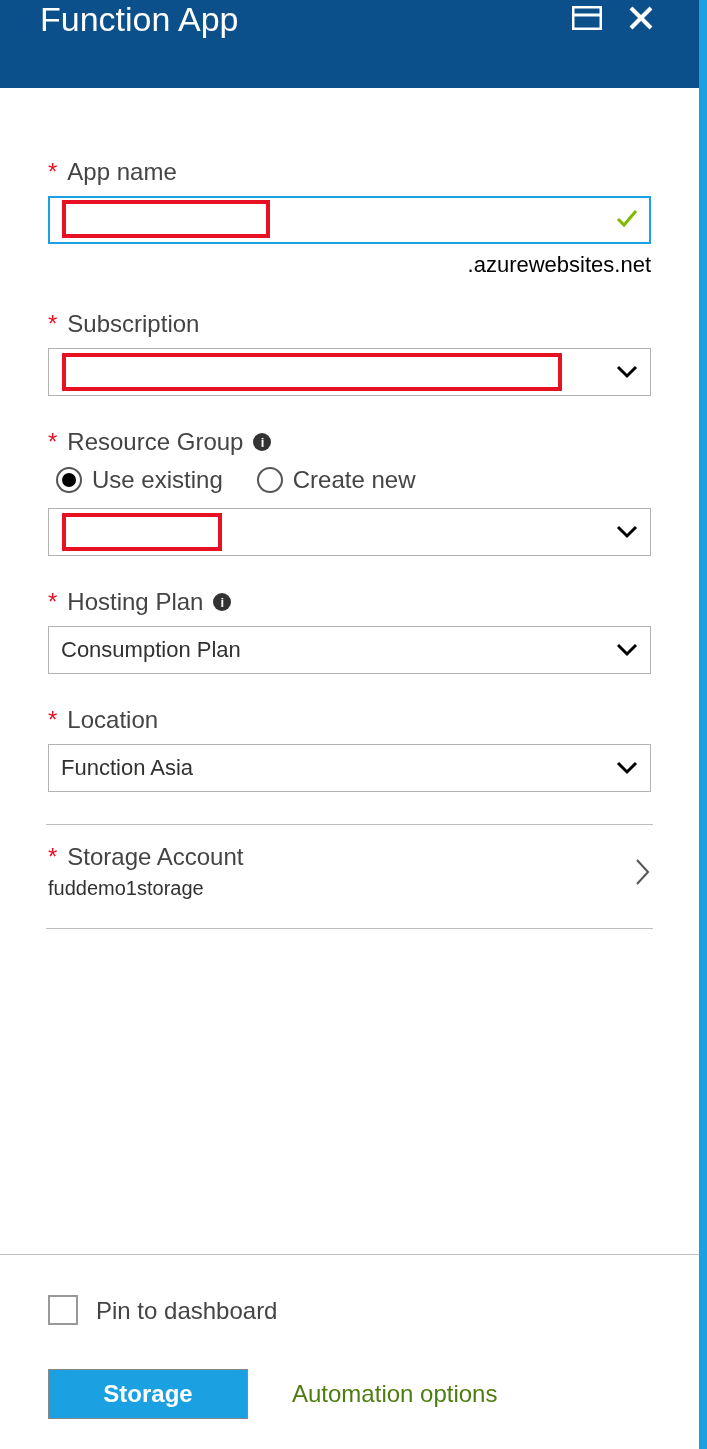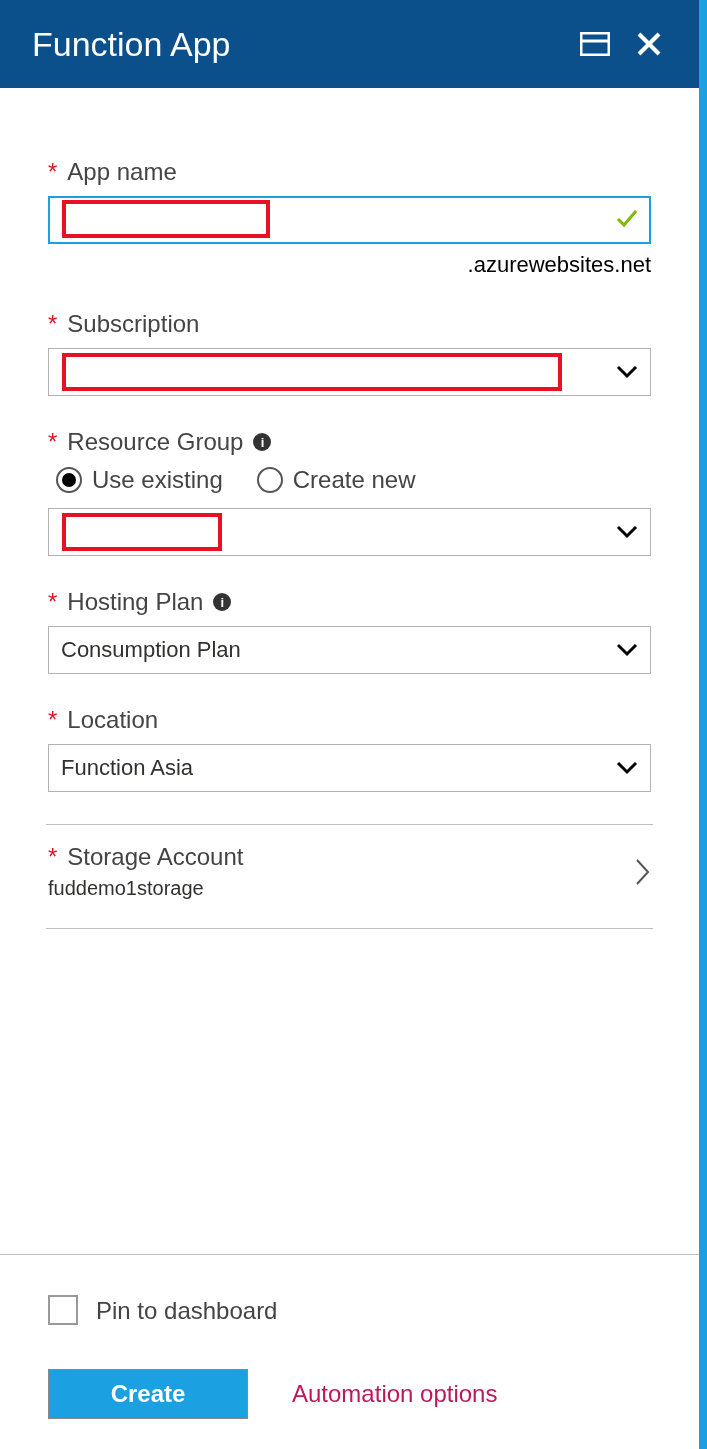--- a/index.html
+++ b/index.html
@@ -16,22 +16,22 @@
     flex-direction: column;
     position: relative;
     border-right: 8px solid #1ba1e2;
   }
   
   .header {
     background: #0b4f8b;
     color: #fff;
     height: 88px;
     display: flex;
-    align-items: center;
-    padding: 0 32px;
+    align-items: flex-start;
+    padding: 0 40px;
   }
   .header-title {
     font-size: 34px;
     font-weight: 400;
     flex: 1;
   }
   .header-icons { display: flex; gap: 18px; align-items: center; }
   .header-icon {
     width: 36px; height: 36px;
     display: flex; align-items: center; justify-content: center;
@@ -132,21 +132,21 @@
   .btn-row { display: flex; align-items: center; gap: 44px; }
   .create-btn {
     background: #1ba1e2;
     color: #fff;
     border: 1px solid #888;
     width: 200px; height: 50px;
     font-size: 24px; font-weight: 600;
     cursor: pointer;
   }
   .automation-link {
-    color: #be185d;
+    color: #4d7c0f;
     font-size: 24px;
     cursor: pointer;
   }
 </style>
 </head>
 <body>
 
 <div class="panel">
 
   <div class="header">
@@ -285,18 +285,18 @@
 
   </div>
 
   <div class="footer-sep"></div>
   <div class="footer">
     <div class="pin-row">
       <div class="checkbox"></div>
       <span class="pin-label">Pin to dashboard</span>
     </div>
     <div class="btn-row">
-      <button class="create-btn">Create</button>
+      <button class="create-btn">Storage</button>
       <span class="automation-link">Automation options</span>
     </div>
   </div>
 
 </div>
 
 </body></html>

